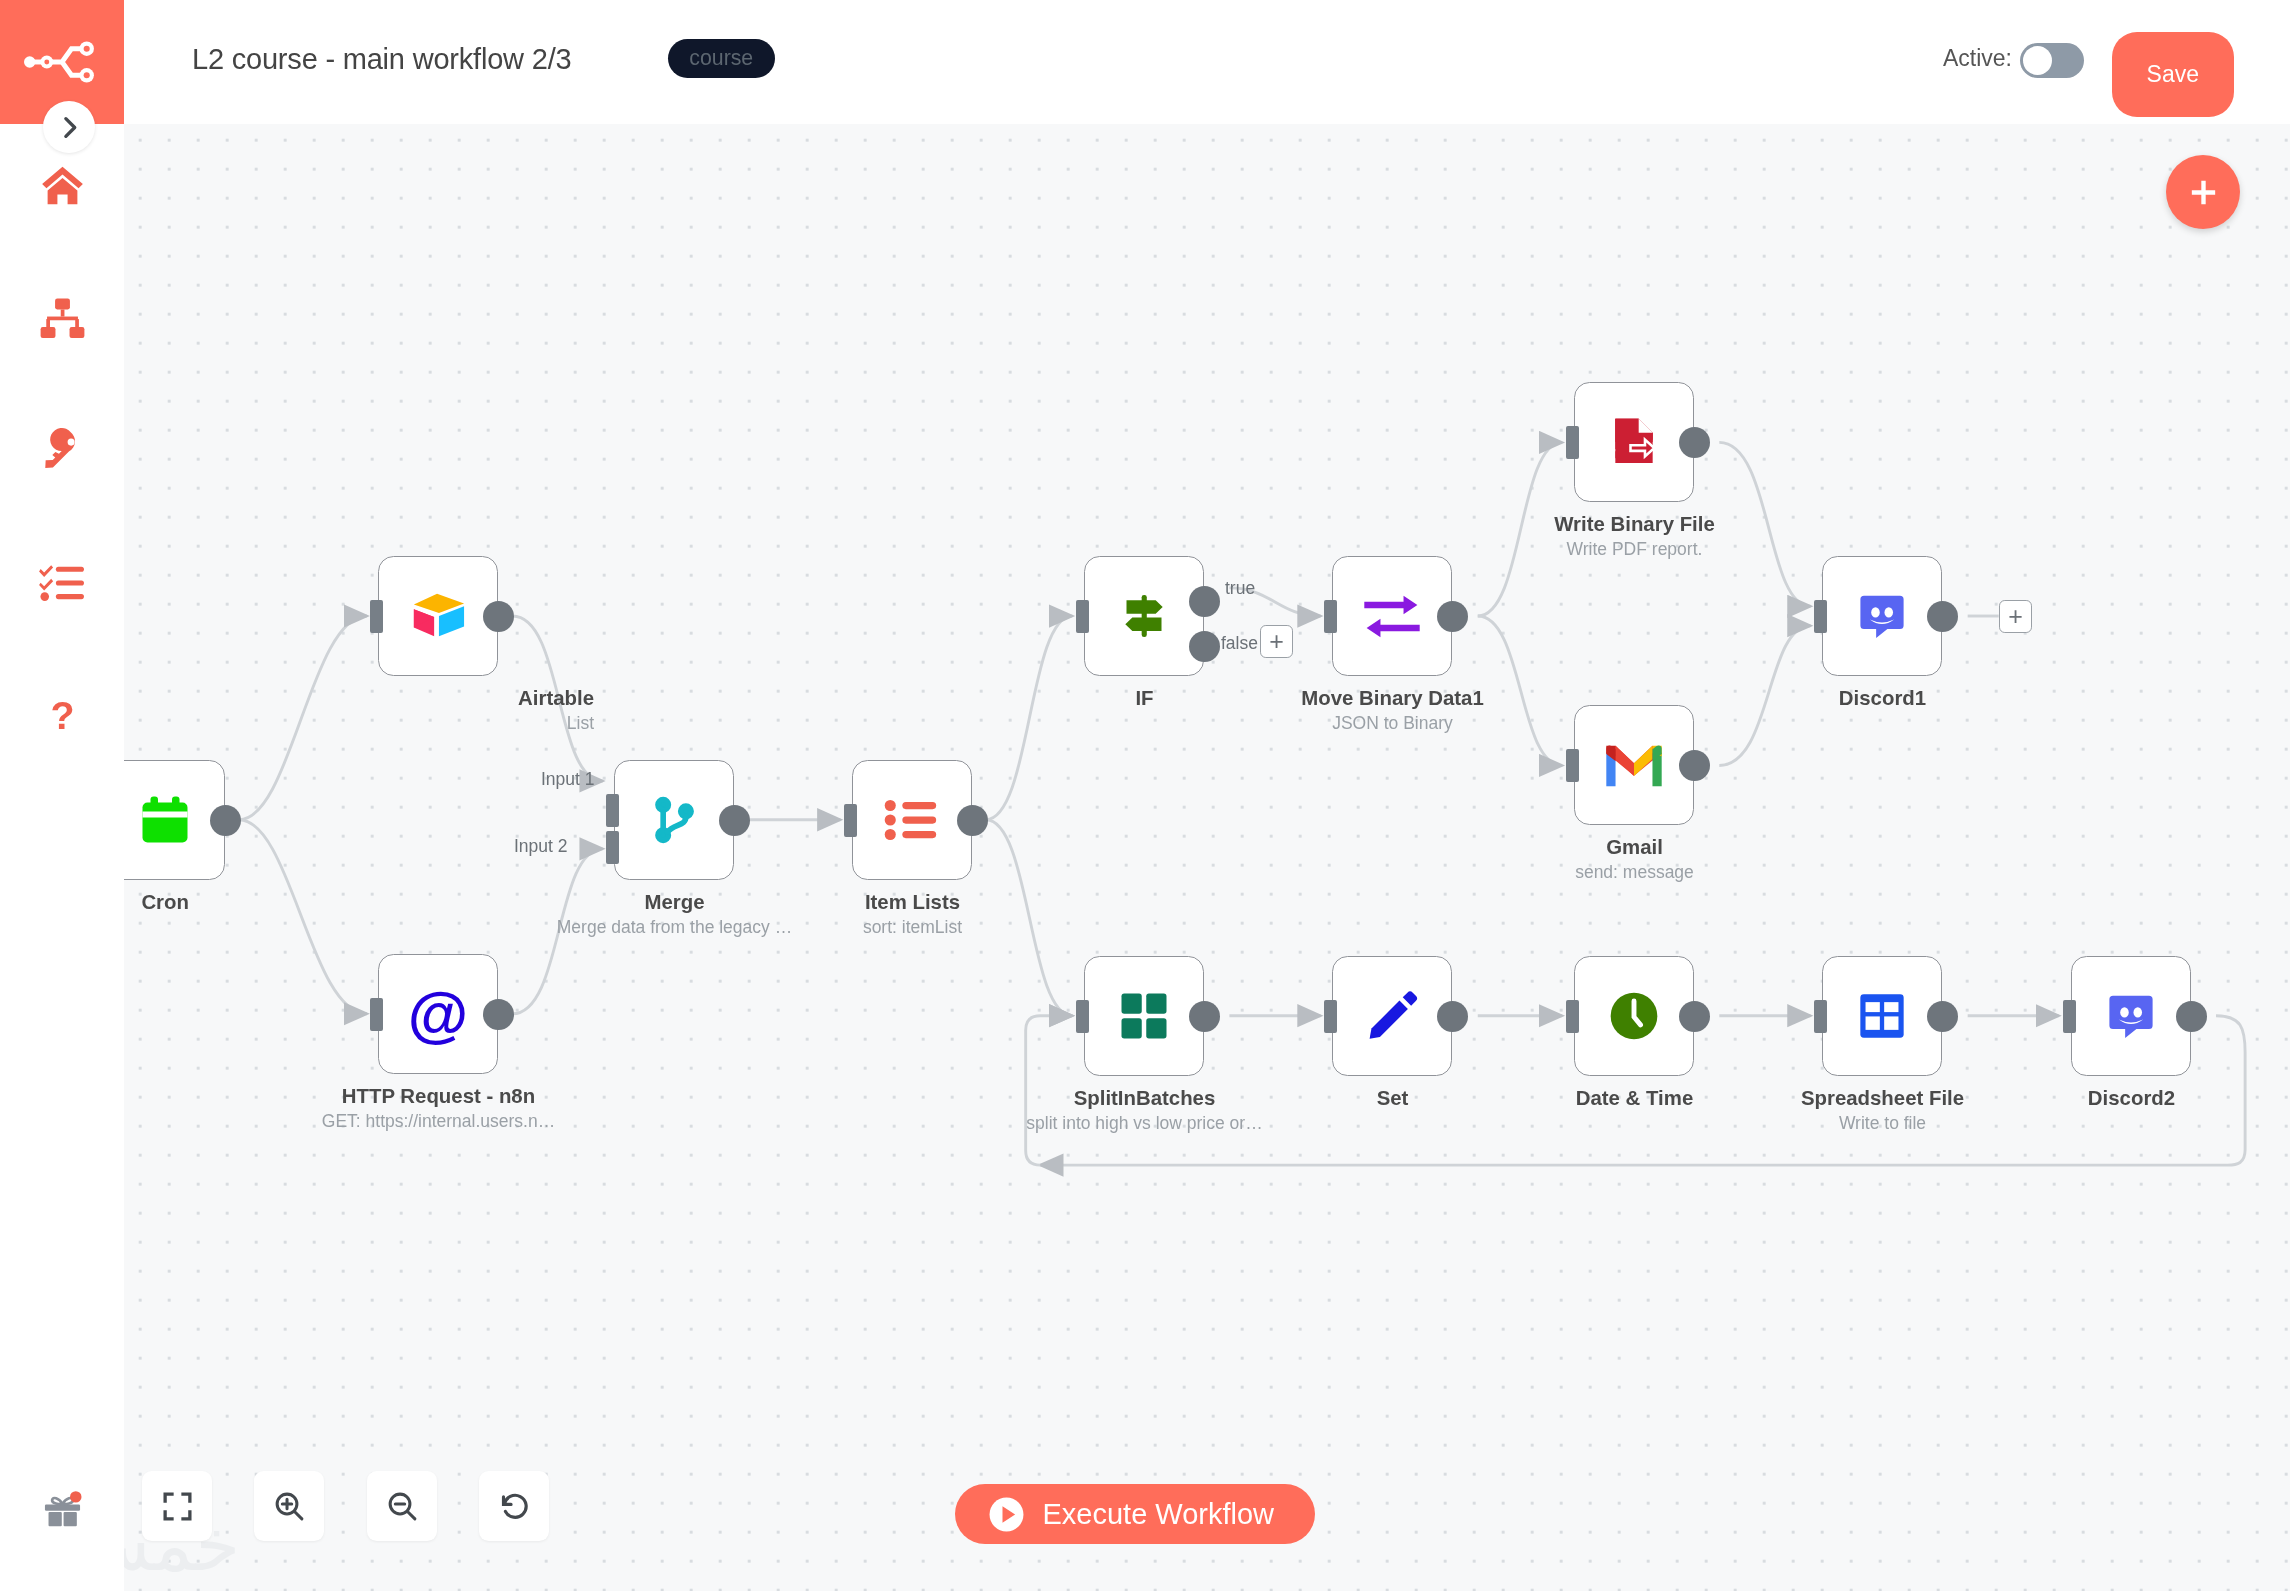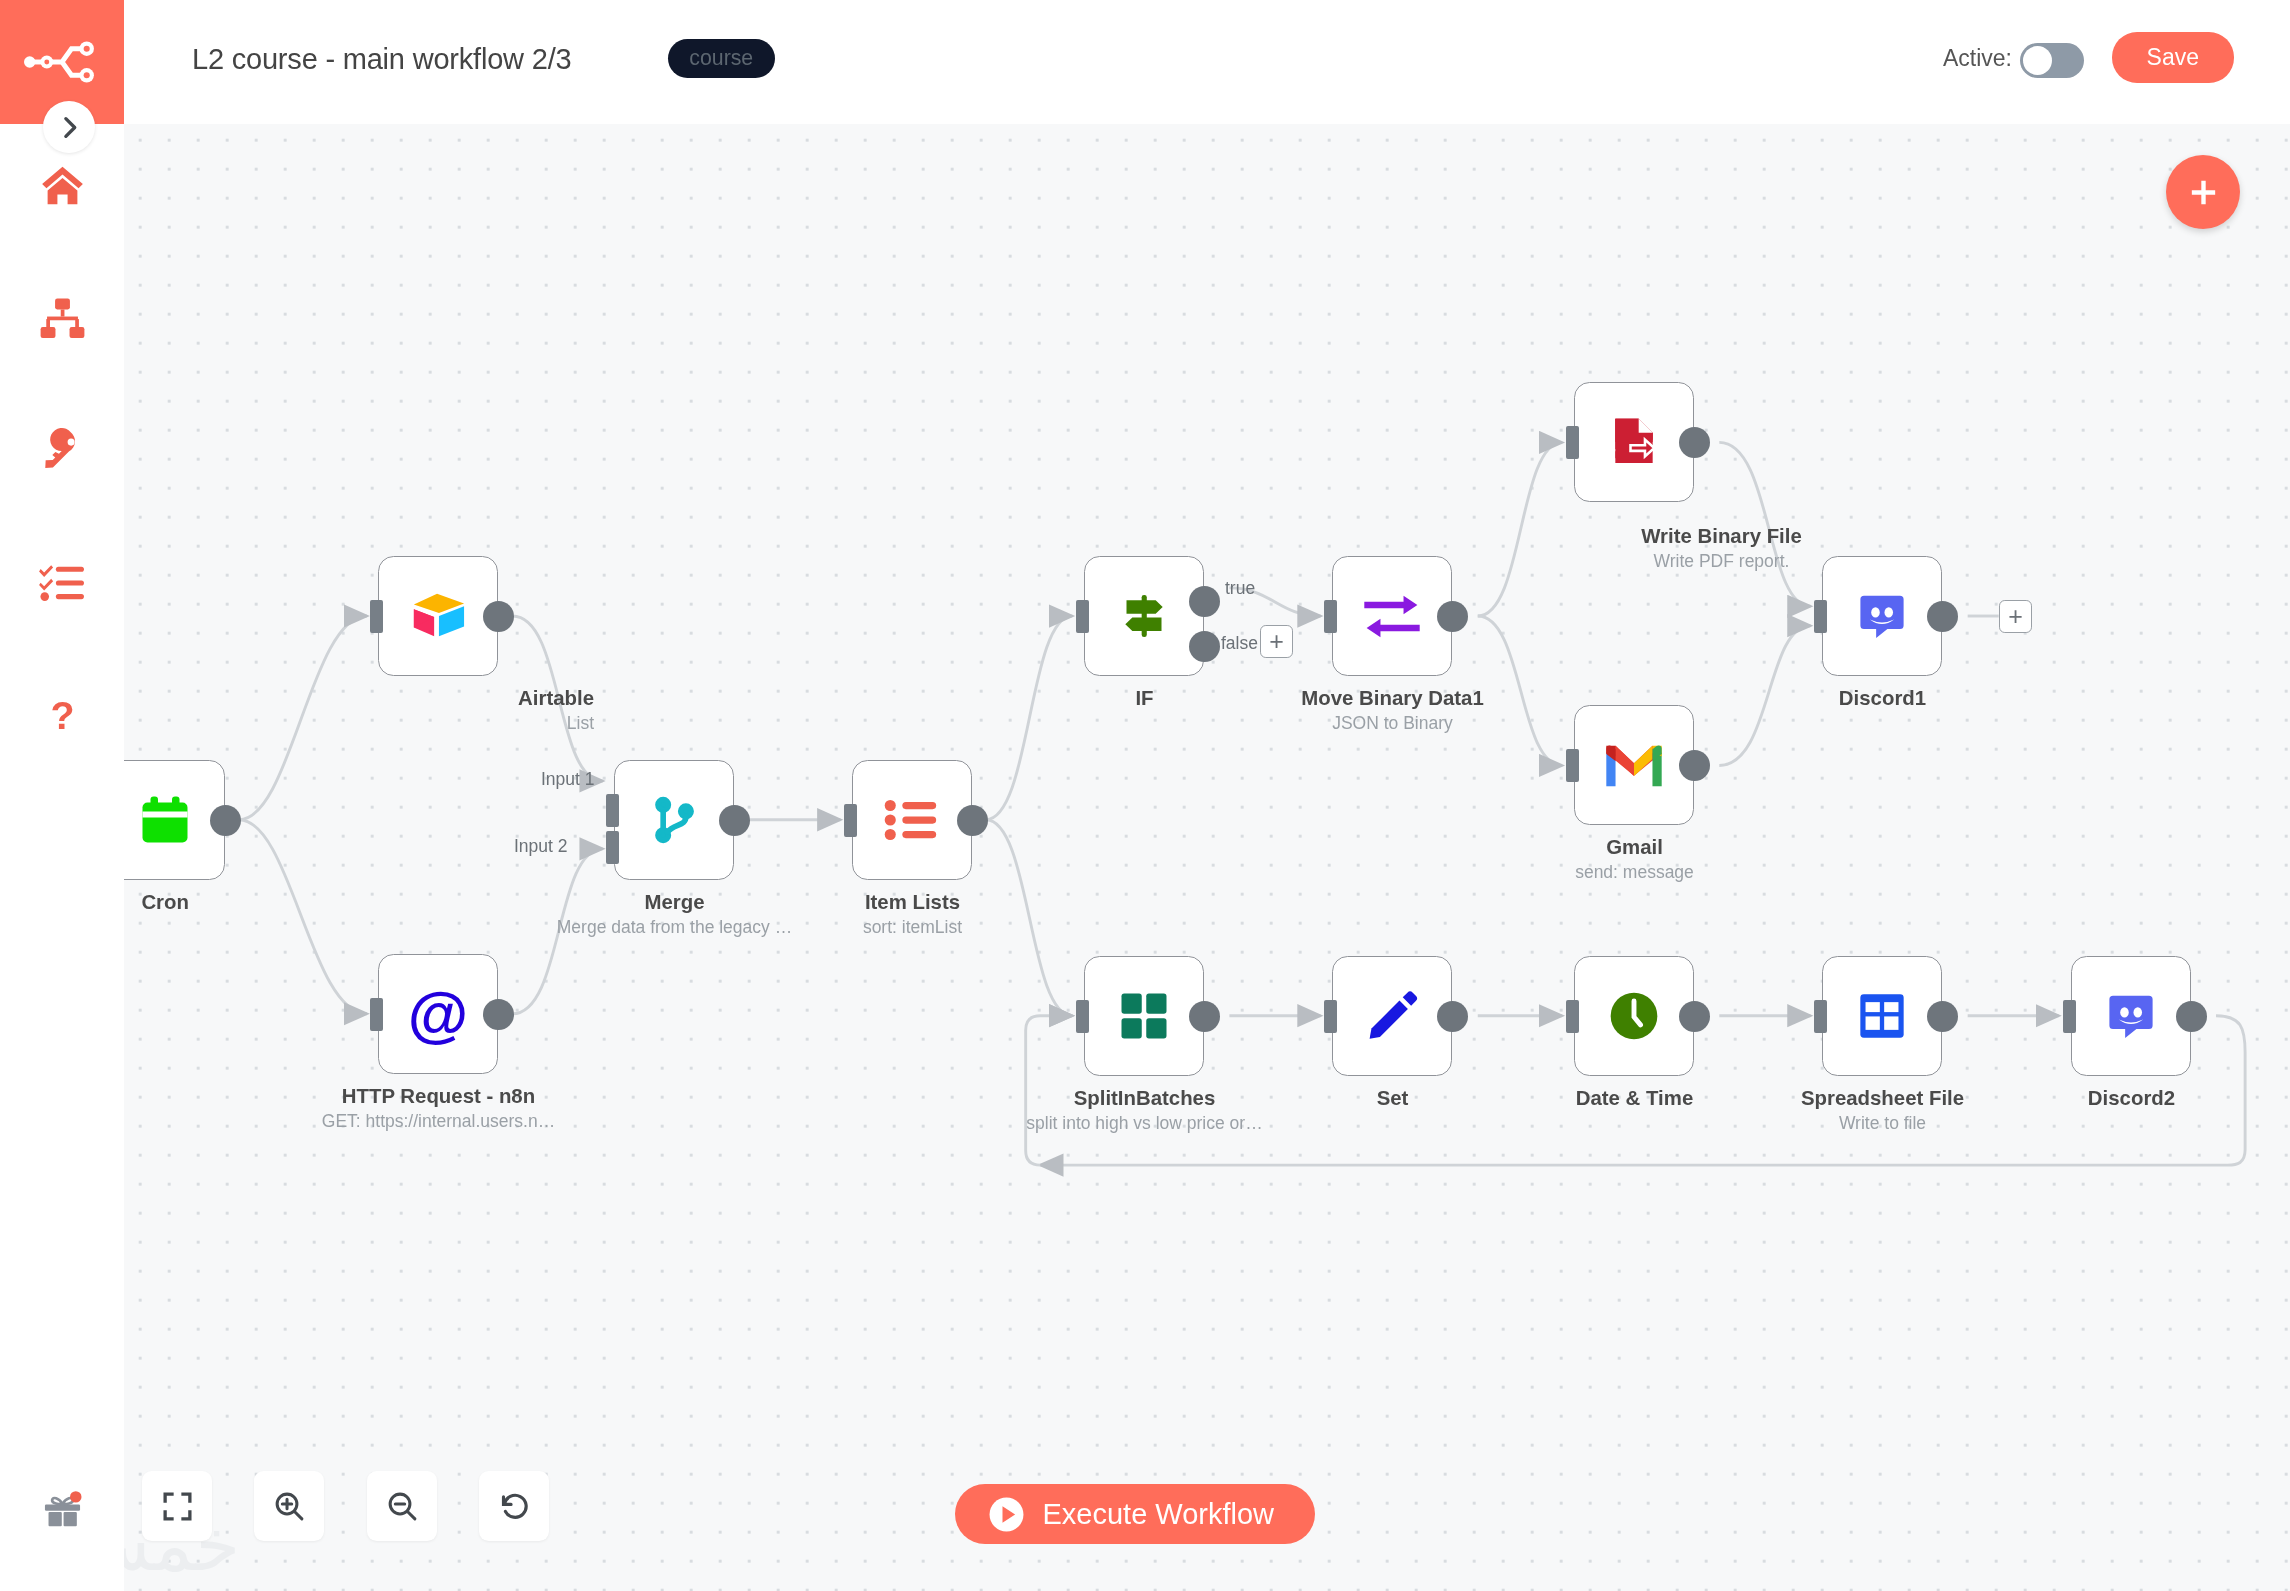--- a/index.html
+++ b/index.html
@@ -63,21 +63,21 @@
   }
   #active-toggle .knob {
     position: absolute; left: 2.9px; top: 2.9px;
     width: 29px; height: 29px; border-radius: 50%;
     background: #ffffff;
   }
   #save-btn {
     position: absolute; right: 56px; top: 32px;
     background: #ff6d5a; color: #fff;
     border: none; border-radius: 25px;
-    padding: 12px 35px; font-size: 23px;
+    padding: 29px 35px; font-size: 23px;
     font-family: inherit; cursor: pointer;
   }
 
   
   #rail {
     position: absolute; left: 0; top: 124px;
     width: 124px; height: 1467px;
     background: #ffffff;
     z-index: 35;
   }
@@ -358,21 +358,21 @@
     <span class="port-out"></span>
     <svg width="56" height="56" viewBox="0 0 24 24">
       <path d="M4 2 h10 l6 6 v3 h-8 v3 h-2 v-3 h-6 z M4 16 h4 v3 h-4 z M4 11 h4 v4 h-4 z" fill="#cc1f33"></path>
       <path d="M4 2 h10 v6 h6 v4 h-8.5 v3.5 h-2.2 v-3.5 h-5.3 z" fill="#cc1f33"></path>
       <path d="M4 2 h10 v6 h6 v13 h-16 z" fill="#cc1f33"></path>
       <path d="M14 2 l6 6 h-6 z" fill="#ffffff"></path>
       <path d="M10.5 13.4 h6.2 v-2.4 l4 3.6 -4 3.6 v-2.4 h-6.2 z" fill="#cc1f33"></path>
       <path d="M10.5 13.4 h6.2 v-2.4 l4 3.6 -4 3.6 v-2.4 h-6.2 z" fill="#cc1f33" stroke="#ffffff" stroke-width="1.1"></path>
     </svg>
   </div>
-  <div class="node-label" style="left:1566px; top:513px;margin-top:12px;">
+  <div class="node-label" style="left:1479px; top:513px;">
     <div class="node-name">Write Binary File</div>
     <div class="node-sub">Write PDF report.</div>
   </div>
 
   <div class="node" style="left:1574px; top:705px;">
     <span class="port-in"></span>
     <span class="port-out"></span>
     <svg width="60" height="47" viewBox="0 0 26 20">
       <path d="M1 19 V4.6 L5 4.6 V19 Z" fill="#4285f4"></path>
       <path d="M21 19 V4.6 L25 4.6 V19 Z" fill="#34a853"></path>

